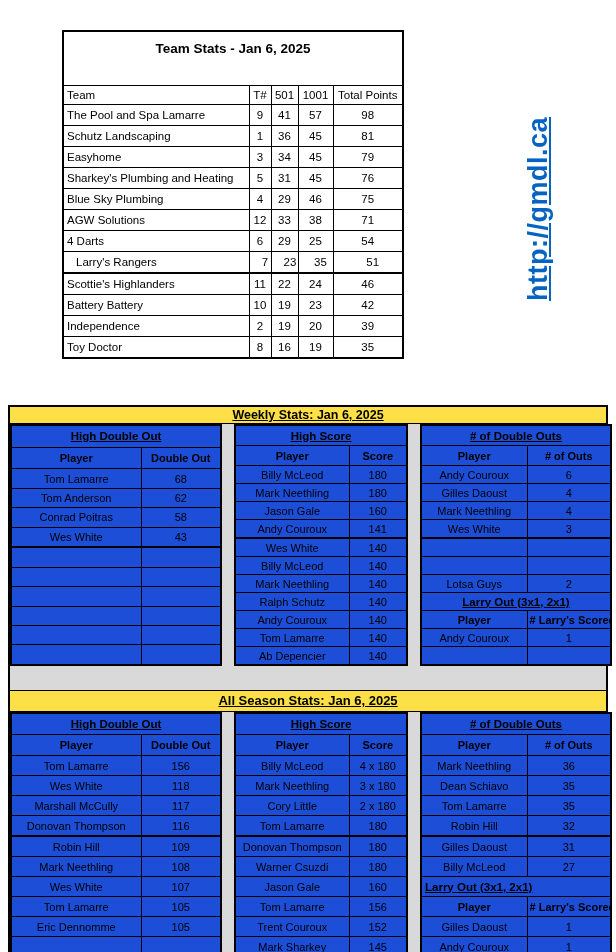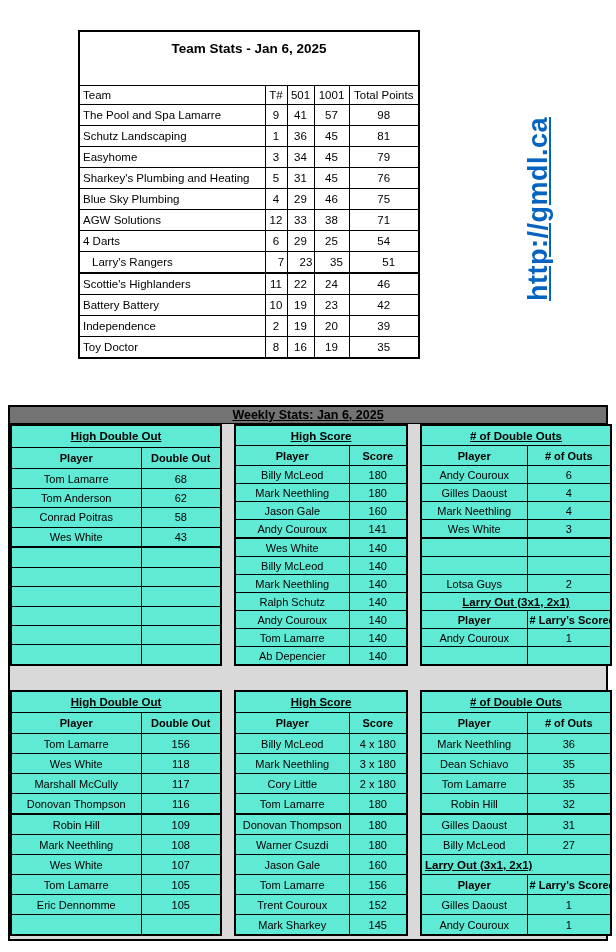--- a/index.html
+++ b/index.html
@@ -1,46 +1,46 @@
 <!DOCTYPE html>
 <html><head>
 <meta charset="utf-8">
 <style>
   html,body{margin:0;padding:0;background:#fff;}
   .page{position:relative;width:616px;height:952px;background:#fff;overflow:hidden;
         font-family:"Liberation Sans",sans-serif;color:#000;}
 
   
   .team{position:absolute;left:62px;top:30px;width:340px;border-collapse:collapse;
-        table-layout:fixed;background:#fff;border:2px solid #000;margin-left:16px;}
+        table-layout:fixed;background:#fff;border:2px solid #000;}
   .team td{border:1px solid #000;font-size:11.5px;height:20px;padding:0 2px;
            white-space:nowrap;overflow:hidden;text-align:center;vertical-align:middle;}
   .team .team-title td{height:44px;border-bottom:none;font-weight:bold;font-size:13.5px;
            text-align:center;vertical-align:top;padding-top:9px;}
   .team .team-head td{font-weight:normal;height:18px;}
   .team td.tname, .team .team-head td.tname{text-align:left;padding-left:3px;}
   .team tbody tr:nth-child(8) td{border-bottom:2px solid #000;padding-left:12px;}
 
   
   .url{position:absolute;left:424px;top:190px;width:236px;height:38px;
        transform:rotate(-90deg);transform-origin:center;text-align:center;
        font-size:27px;font-weight:bold;text-decoration:underline;letter-spacing:.5px;
        white-space:nowrap;}
 
   
   .stats{position:absolute;left:8px;top:405px;width:600px;box-sizing:border-box;
          border:2px solid #000;background:#D9D9D9;padding-bottom:3px;}
-  .main-title{background:#737373;border-bottom:1px solid #000;text-align:center;
+  .main-title{background:#fde047;border-bottom:1px solid #000;text-align:center;
          font-weight:bold;text-decoration:underline;font-size:12.5px;
          height:16px;line-height:16px;white-space:nowrap;}
   .season-title{border-top:1px solid #000;height:20px;line-height:20px;font-size:13px;}
   .band{height:24px;}
   .cols{display:flex;gap:12px;}
 
-  table.sub{border-collapse:collapse;table-layout:fixed;background:#5eead4;
+  table.sub{border-collapse:collapse;table-layout:fixed;background:#1d4ed8;
             border:2px solid #000;box-sizing:border-box;}
   .w1{width:210px;} .w2{width:172px;padding-left:24px;} .w3{width:190px;padding-left:45px;}
   .sub td{border:1px solid #000;text-align:center;font-size:11px;padding:0 2px;
           white-space:nowrap;overflow:hidden;vertical-align:middle;}
   .sub .sub-title td{font-weight:bold;text-decoration:underline;font-size:11.5px;}
   .sub .sub-head td{font-weight:bold;}
   .sub .left-title td{text-align:left;padding-left:3px;}
 
   .weekly .sub .sub-title td,.weekly .sub .sub-head td{height:19px;}
   .weekly .sub tbody.data td{height:17px;}
@@ -394,20 +394,21 @@
   </tr>
 </tbody>
         </table>
 
       </div>
     </div>
 
     <div class="band"></div>
 
     <div class="season">
+      <div class="main-title season-title">All Season Stats: Jan 6, 2025</div>
       <div class="cols">
 
         <table class="sub w1">
           <colgroup>
               <col style="width:130px">
               <col style="width:80px">
             </colgroup>
           <tbody>
             <tr class="sub-title">
                 <td colspan="2">High Double Out</td>

